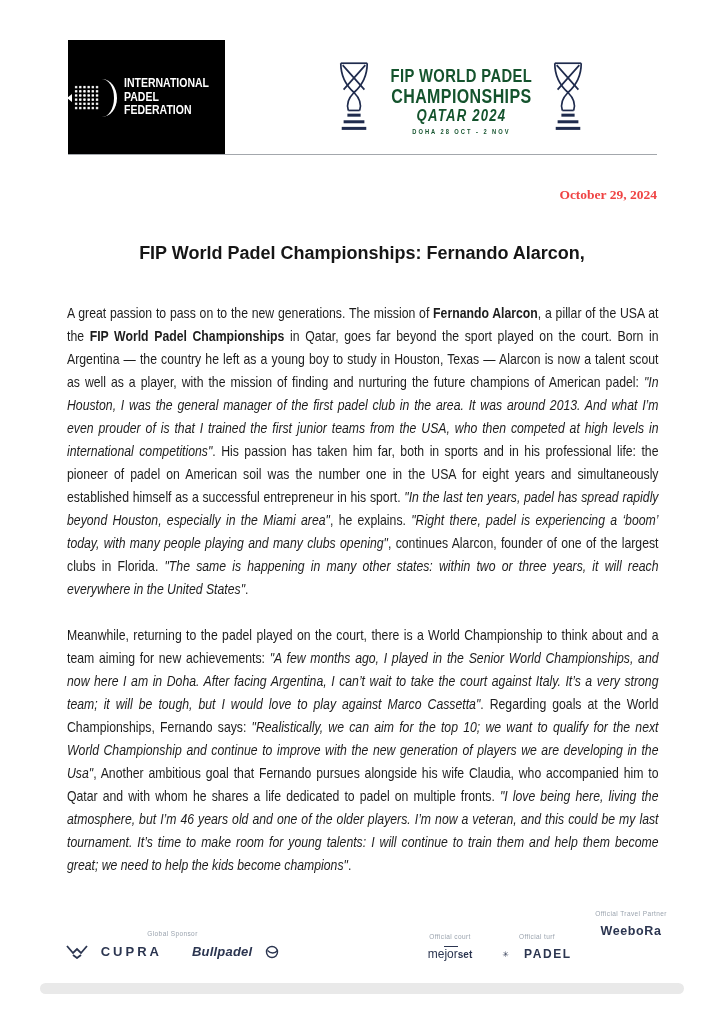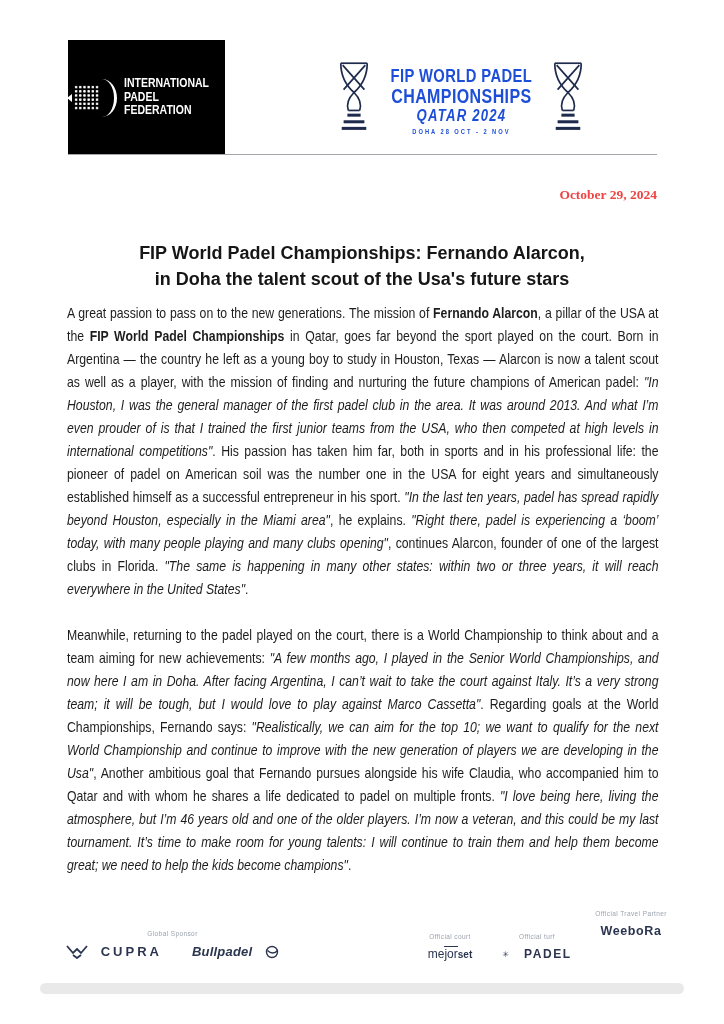--- a/index.html
+++ b/index.html
@@ -16,21 +16,21 @@
             background-image:radial-gradient(circle,#ffffff 1.1px,transparent 1.4px);
             background-size:4.2px 4.2px;}
   .ipf-arc{width:13px;height:38px;border-right:3px solid #ffffff;
            border-radius:0 16px 16px 0 / 0 20px 20px 0;}
   .ipf-text{color:#fff;font-weight:700;font-size:12.5px;line-height:13.5px;
             transform:scaleX(0.84);transform-origin:0 50%;white-space:nowrap;}
 
   .header-rule{position:absolute;left:68px;top:154px;width:589px;height:1px;background:#a3a7ac;}
 
   .evt{position:absolute;left:340px;top:52px;width:242px;height:98px;
-       display:flex;align-items:center;justify-content:center;gap:4px;color:#1d4ed8;}
+       display:flex;align-items:center;justify-content:center;gap:4px;color:#14532d;}
   .trophy{flex:0 0 auto;}
   .evt-text{display:flex;flex-direction:column;align-items:center;width:196px;
             transform:scaleX(0.82);transform-origin:50% 50%;}
   .evt-t1{font-weight:700;font-size:18px;line-height:19px;letter-spacing:.5px;white-space:nowrap;}
   .evt-t2{font-weight:700;font-size:19.5px;line-height:20px;letter-spacing:.5px;white-space:nowrap;}
   .evt-ed{font-weight:700;font-style:italic;font-size:16px;line-height:20px;letter-spacing:1.5px;white-space:nowrap;}
   .evt-dt{font-weight:700;font-size:7px;letter-spacing:2.4px;margin-top:2px;white-space:nowrap;}
 
   .date-line{position:absolute;left:300px;top:187px;width:357px;text-align:right;
              font-family:"Liberation Serif", serif;font-weight:700;font-size:13.5px;color:#ef4444;}
@@ -107,21 +107,20 @@
       <path d="M5 72 H31" stroke-width="3.2"></path>
     </svg>
   </div>
 
   <div class="header-rule"></div>
 
   <div class="date-line">October 29, 2024</div>
 
   <div class="title">
     <div>FIP World Padel Championships: Fernando Alarcon,</div>
-    <div>in Doha the talent scout of the Usa's future stars</div>
   </div>
 
   <div class="body-flow">
     <p class="para"><span class="seg-n">A great passion to pass on to the new generations. The mission of </span><span class="seg-b">Fernando Alarcon</span><span class="seg-n">, a pillar of the USA at the </span><span class="seg-b">FIP World Padel Championships</span><span class="seg-n"> in Qatar, goes far beyond the sport played on the court. Born in Argentina — the country he left as a young boy to study in Houston, Texas — Alarcon is now a talent scout as well as a player, with the mission of finding and nurturing the future champions of American padel: </span><span class="seg-i">"In Houston, I was the general manager of the first padel club in the area. It was around 2013. And what I’m even prouder of is that I trained the first junior teams from the USA, who then competed at high levels in international competitions"</span><span class="seg-n">. His passion has taken him far, both in sports and in his professional life: the pioneer of padel on American soil was the number one in the USA for eight years and simultaneously established himself as a successful entrepreneur in his sport. </span><span class="seg-i">"In the last ten years, padel has spread rapidly beyond Houston, especially in the Miami area"</span><span class="seg-n">, he explains. </span><span class="seg-i">"Right there, padel is experiencing a ‘boom’ today, with many people playing and many clubs opening"</span><span class="seg-n">, continues Alarcon, founder of one of the largest clubs in Florida. </span><span class="seg-i">"The same is happening in many other states: within two or three years, it will reach everywhere in the United States"</span><span class="seg-n">.</span></p>
     <p class="para"><span class="seg-n">Meanwhile, returning to the padel played on the court, there is a World Championship to think about and a team aiming for new achievements: </span><span class="seg-i">"A few months ago, I played in the Senior World Championships, and now here I am in Doha. After facing Argentina, I can’t wait to take the court against Italy. It’s a very strong team; it will be tough, but I would love to play against Marco Cassetta"</span><span class="seg-n">. Regarding goals at the World Championships, Fernando says: </span><span class="seg-i">"Realistically, we can aim for the top 10; we want to qualify for the next World Championship and continue to improve with the new generation of players we are developing in the Usa"</span><span class="seg-n">, Another ambitious goal that Fernando pursues alongside his wife Claudia, who accompanied him to Qatar and with whom he shares a life dedicated to padel on multiple fronts. </span><span class="seg-i">"I love being here, living the atmosphere, but I’m 46 years old and one of the older players. I’m now a veteran, and this could be my last tournament. It’s time to make room for young talents: I will continue to train them and help them become great; we need to help the kids become champions"</span><span class="seg-n">.</span></p>
   </div>
 
   <div class="sponsor-group" style="left:60px;top:930px;width:225px;">
     <div class="sp-label">Global Sponsor</div>
     <div class="sp-row">

